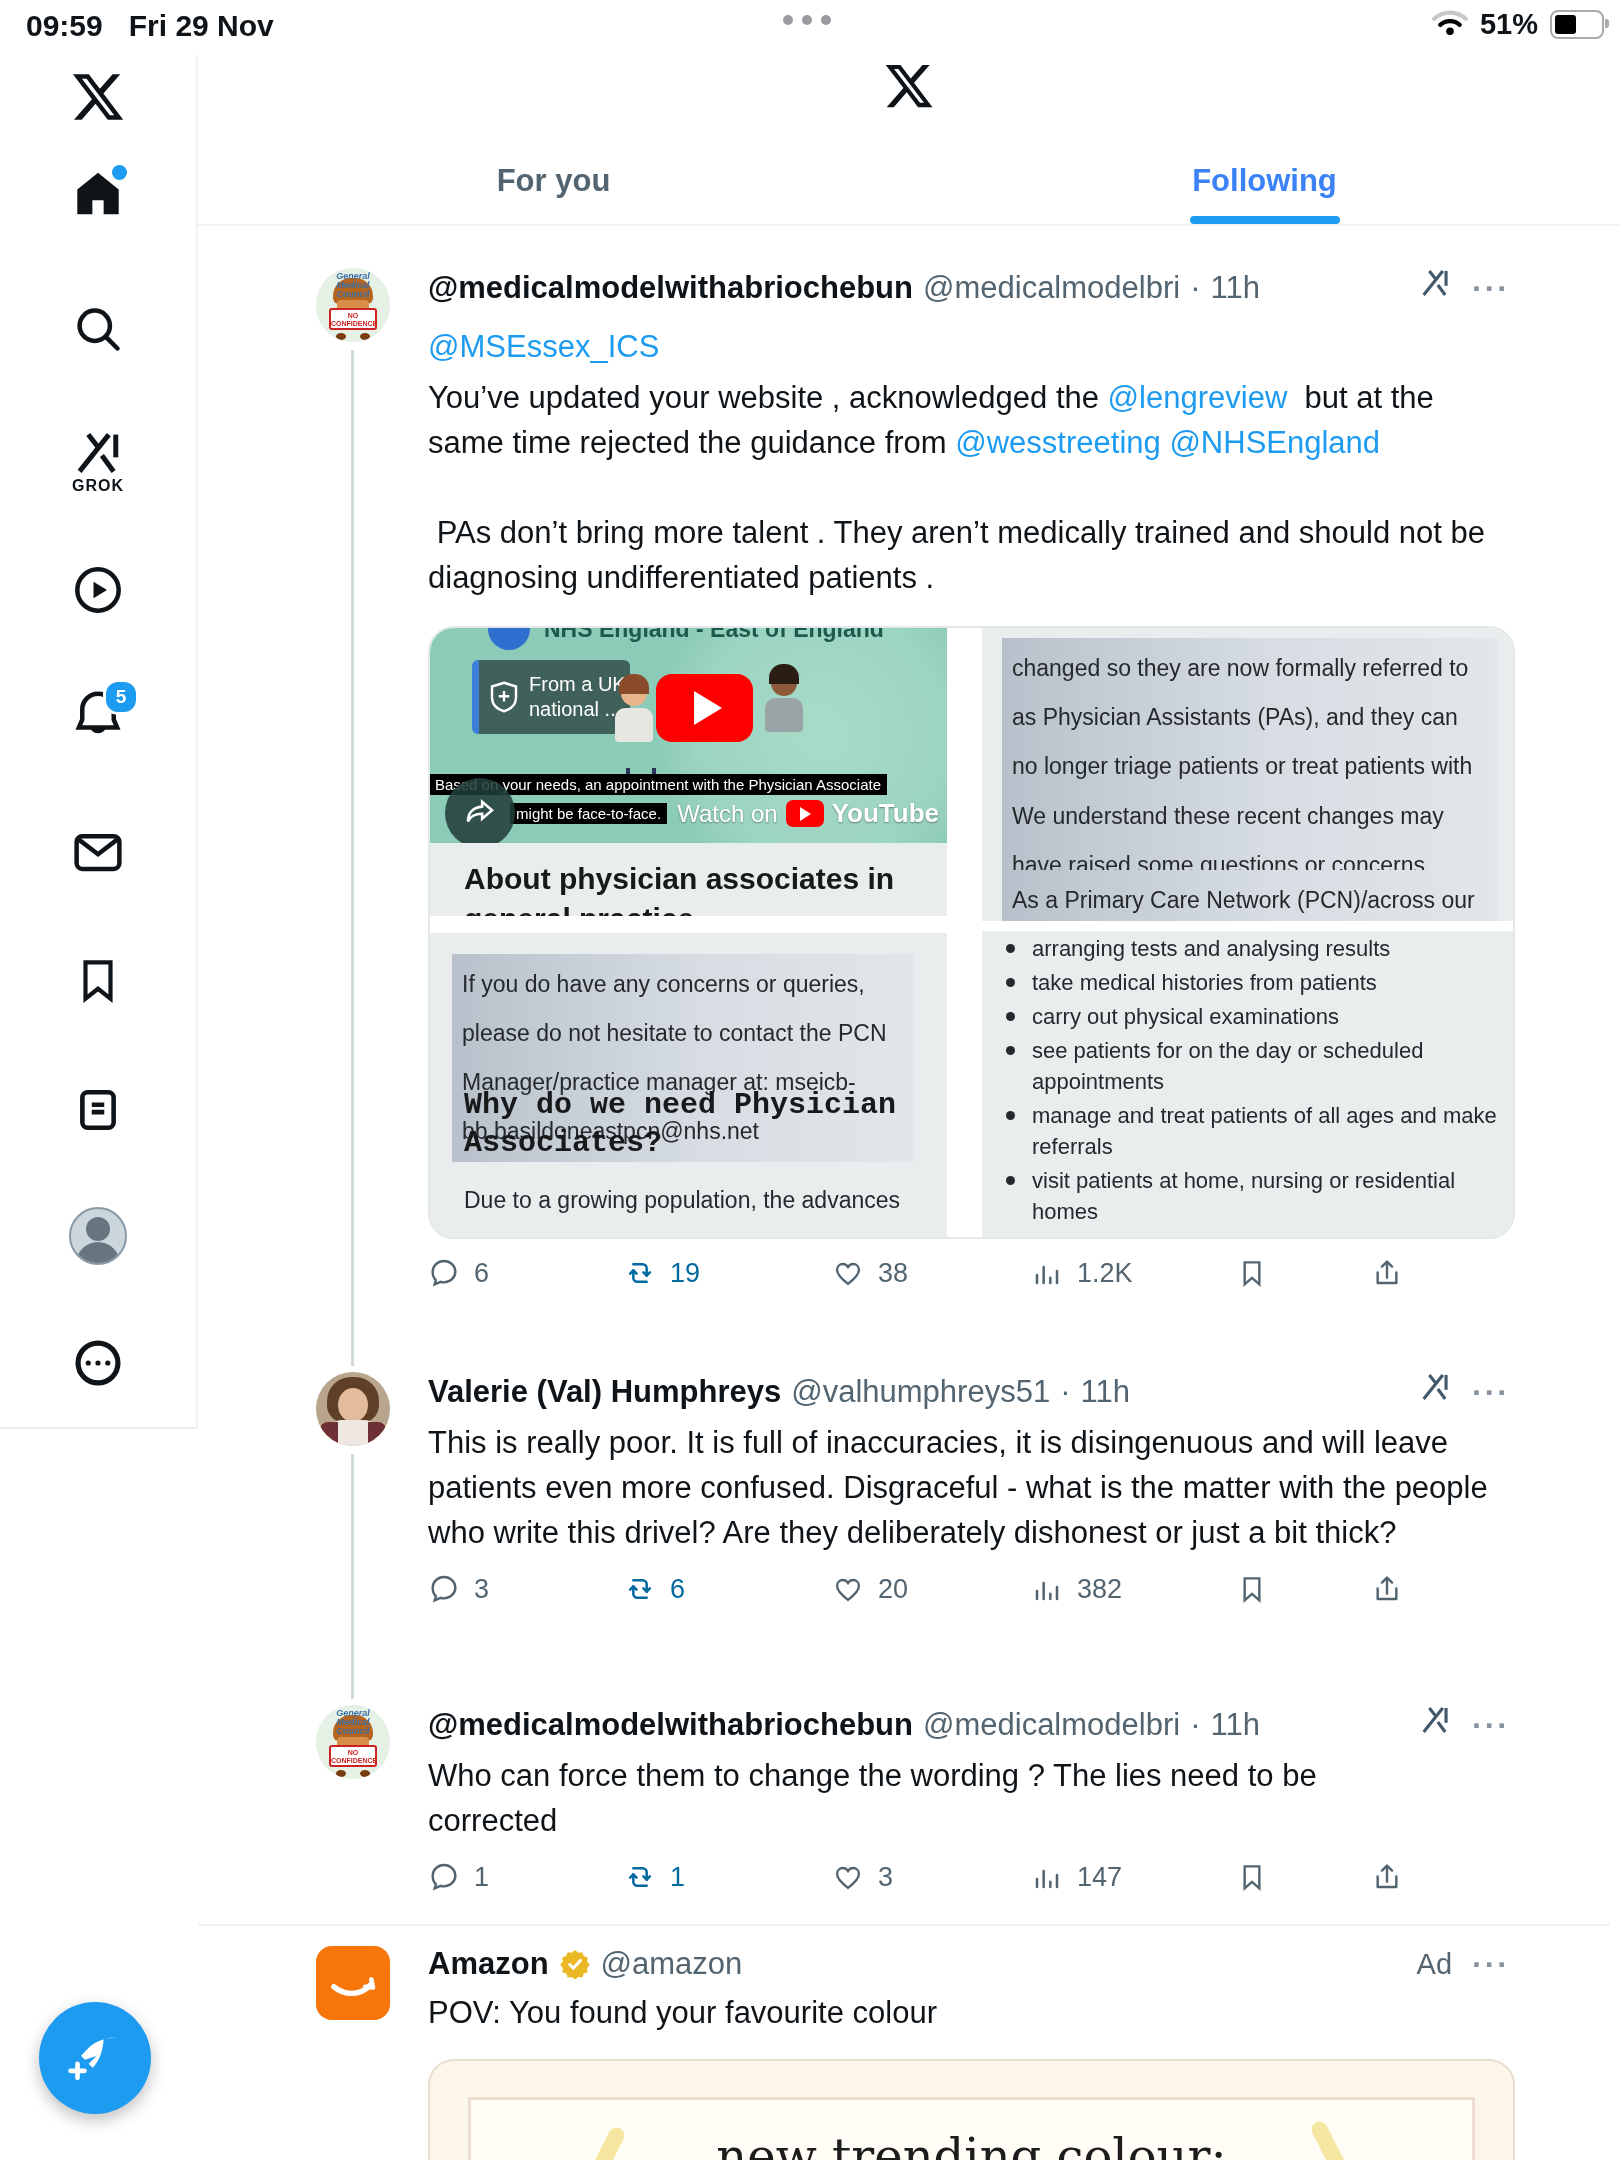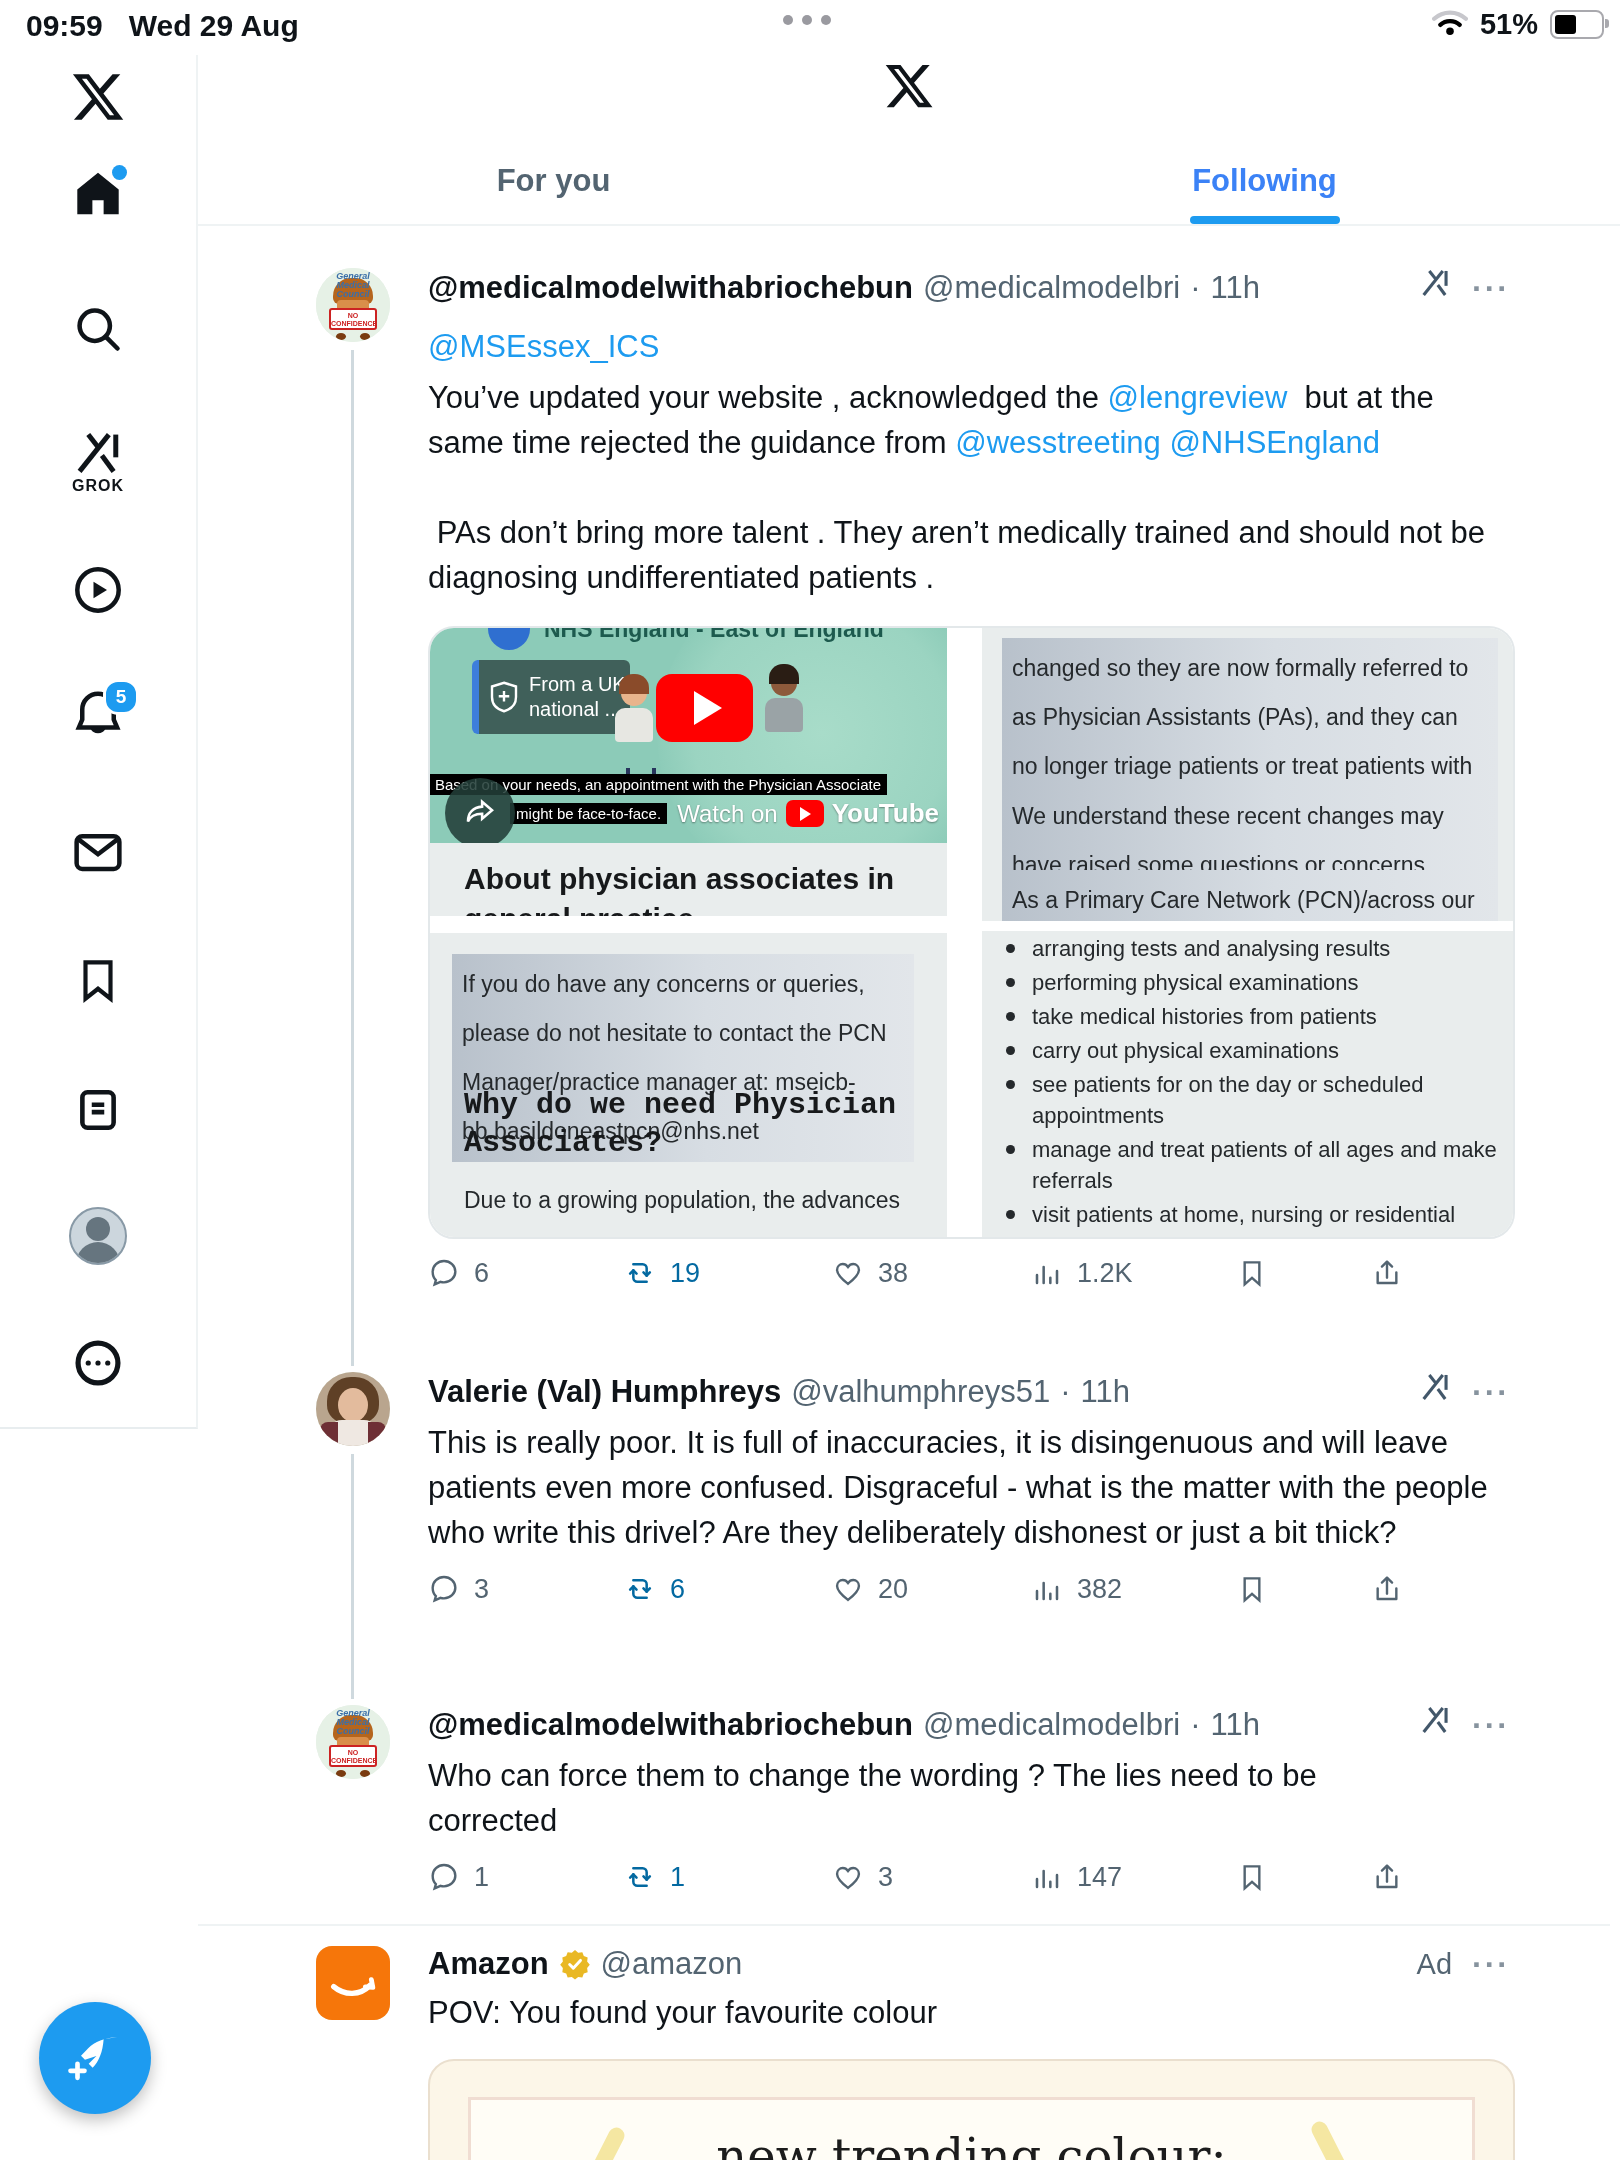--- a/index.html
+++ b/index.html
@@ -136,21 +136,21 @@
   
   .compose{position:absolute;left:39px;top:2002px;width:112px;height:112px;border-radius:50%;background:#1d9bf0;
     display:flex;align-items:center;justify-content:center;box-shadow:0 6px 16px rgba(0,0,0,.25);z-index:60;}
 </style>
 </head>
 <body>
 
 <div class="status-bar">
   <div class="sb-left">
     <span>09:59</span>
-    <span>Wed 29 Aug</span>
+    <span>Fri 29 Nov</span>
   </div>
   <div class="sb-dots">
       <i></i>
       <i></i>
       <i></i>
     </div>
   <div class="sb-right">
     <span>
       <svg width="36" height="27" viewBox="0 0 20 15">
         <path d="M1.2 5.4a13 13 0 0 1 17.6 0" fill="none" stroke="#c7c7cc" stroke-width="2.4" stroke-linecap="round"></path>
@@ -353,21 +353,20 @@
         <div class="abs card-p hl" style="left:22px;top:326px;width:462px;box-sizing:border-box;">If you do have any concerns or queries, please do not hesitate to contact the PCN Manager/practice manager at: mseicb-bb.basildoneastpcn@nhs.net</div>
         <div class="abs card-h" style="left:34px;top:458px;width:460px;font-family:Liberation Mono, monospace;"><span>Why do we need Physician</span><br><span>Associates?</span></div>
         <div class="abs card-p" style="left:34px;top:548px;width:450px;">Due to a growing population, the advances in technology, better diagnosis, prevention and</div>
 
         <div class="abs card-p hl" style="left:572px;top:10px;width:496px;box-sizing:border-box;">changed so they are now formally referred to as Physician Assistants (PAs), and they can no longer triage patients or treat patients with unclear or non-specific symptoms.</div>
         <div class="abs card-p hl" style="left:572px;top:158px;width:496px;box-sizing:border-box;">We understand these recent changes may have raised some questions or concerns.</div>
         <div class="abs card-p hl" style="left:572px;top:242px;width:496px;box-sizing:border-box;height:58px;overflow:hidden;"><span>As a Primary Care Network (PCN)/across our GP</span> <span>practice, we are proud to have 1 highly trained</span></div>
         <div class="white-band-r"></div>
         <ul class="card-bullets abs" style="left:566px;top:305px;width:510px;">
           <li>arranging tests and analysing results</li>
-          <li>performing physical examinations</li>
           <li>take medical histories from patients</li>
           <li>carry out physical examinations</li>
           <li>see patients for on the day or scheduled appointments</li>
           <li>manage and treat patients of all ages and make referrals</li>
           <li>visit patients at home, nursing or residential homes</li>
         </ul>
       </div>
 
       <div class="stats">
         <span class="stat w-reply">

